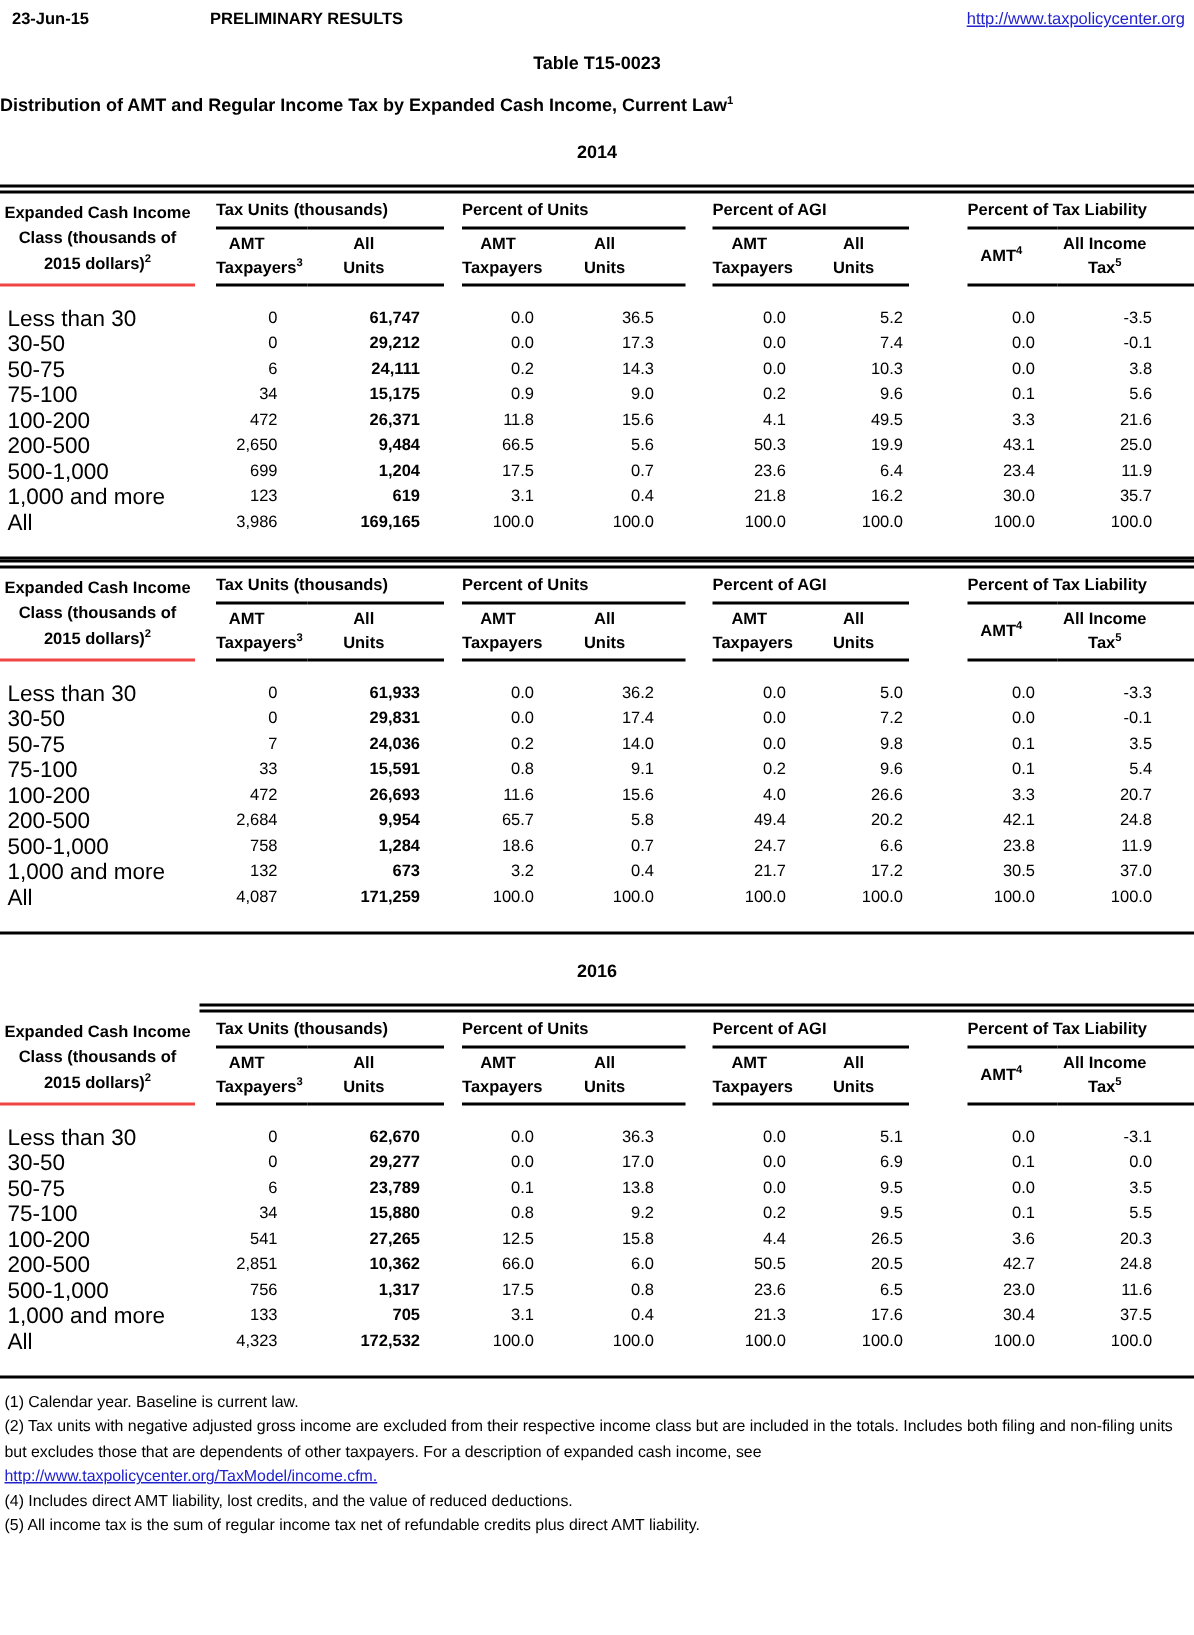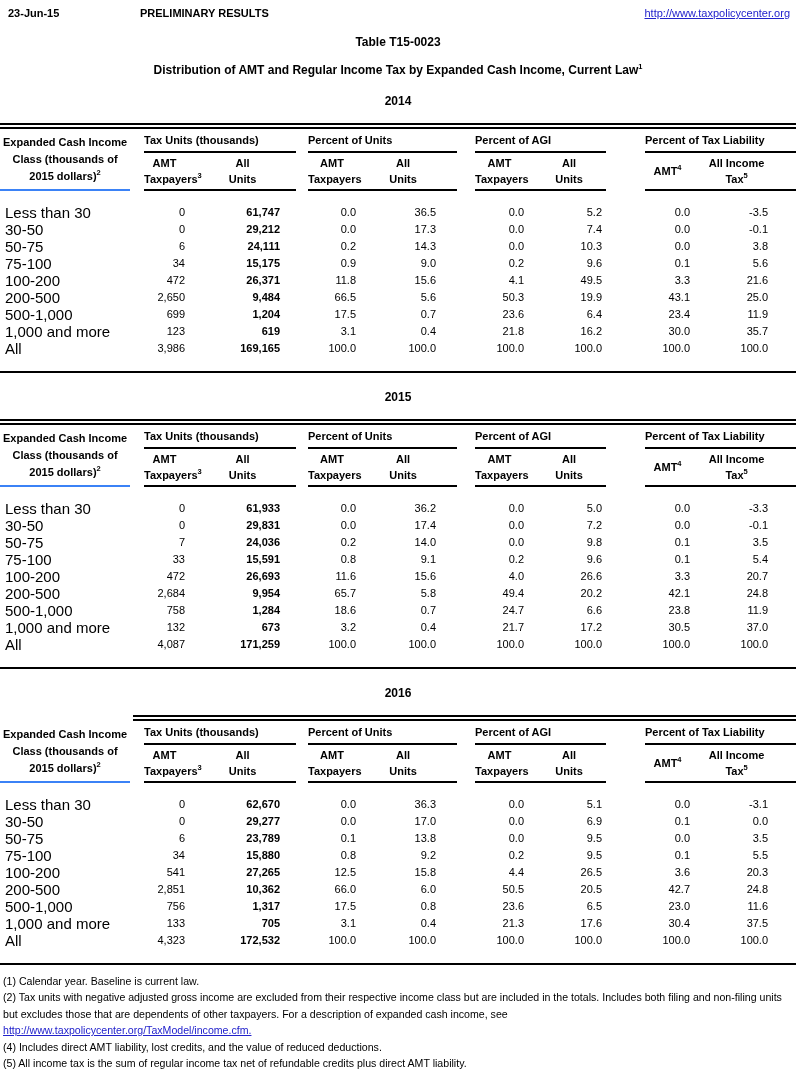--- a/index.html
+++ b/index.html
@@ -10,33 +10,33 @@
     -webkit-font-smoothing: antialiased;
   }
   a { color: #2222CC; text-decoration: underline; }
   sup { font-size: 7.5px; vertical-align: super; line-height: 0; }
 
   .page-header { display: flex; align-items: flex-start; font-weight: bold; font-size: 11px; padding: 2px 6px 0 8px; margin-bottom: 16px; }
   .ph-date { width: 132px; }
   .ph-link { margin-left: auto; font-weight: normal; text-align: center; }
 
   .tnum { text-align: center; font-weight: bold; font-size: 12px; margin-bottom: 14px; }
-  .ttl  { text-align: center; font-weight: bold; font-size: 12px; }
+  .ttl  { font-weight: bold; font-size: 12px; }
 
   .year { text-align: center; font-weight: bold; font-size: 12px; margin: 17px 0 15px 0; }
   .dbl { height: 2px; border-top: 2px solid #000; border-bottom: 2px solid #000; }
   .dbl.offset { margin-left: 133px; }
   .botline { border-top: 2px solid #000; margin-top: 14px; height: 0; }
 
   table { border-collapse: collapse; table-layout: fixed; width: 796px; }
   th, td { padding: 0; margin: 0; }
 
   .h1 th { height: 22px; vertical-align: middle; }
   .grp { font-weight: bold; font-size: 11px; text-align: left; border-bottom: 2px solid #000; }
-  .lbl-h { font-weight: bold; font-size: 11px; text-align: center; vertical-align: middle; border-bottom: 2px solid #3b82f6; line-height: 17px; }
+  .lbl-h { font-weight: bold; font-size: 11px; text-align: center; vertical-align: middle; border-bottom: 2px solid #ef4444; line-height: 17px; }
   .h2 th.sub { height: 36px; border-bottom: 2px solid #000; font-weight: bold; font-size: 11px; text-align: center; vertical-align: middle; line-height: 16px; }
   .gapc { border: none; }
 
   tr.spacer td { height: 13px; }
   tr.data { height: 17px; }
   td.lbl { text-align: left; padding-left: 5px; font-size: 15px; line-height: 17px; }
   td.num { text-align: right; font-size: 11px; line-height: 17px; }
   .c0 { padding-right: 20px; }
   .c1 { padding-right: 16px; font-weight: bold; }
   .c2 { padding-right: 14px; }
@@ -269,21 +269,20 @@
             <td class="gapc"></td>
             <td class="num c6">100.0</td>
             <td class="num c7">100.0</td>
           </tr>
         </tbody>
     </table>
     <div class="botline"></div>
   </section>
 
   <section class="section">
-    <div class="year">2015</div>
     <div class="dbl"></div>
     <table>
       <colgroup>
         <col style="width:130px">
           <col style="width:14px">
         <col style="width:61px">
           <col style="width:91px">
           <col style="width:12px">
         <col style="width:62px">
           <col style="width:87px">

